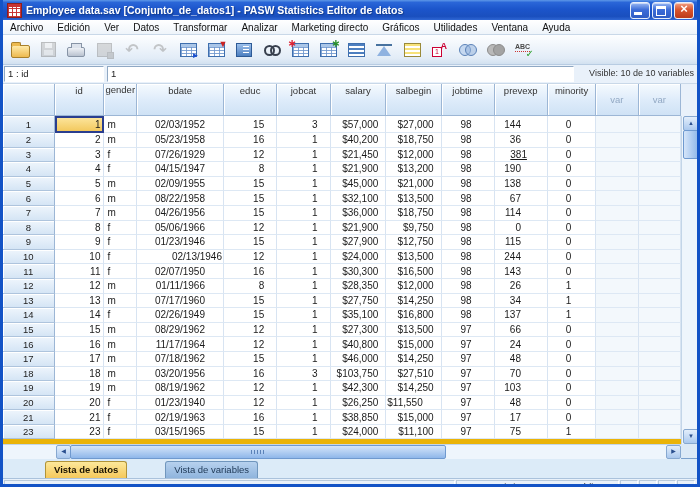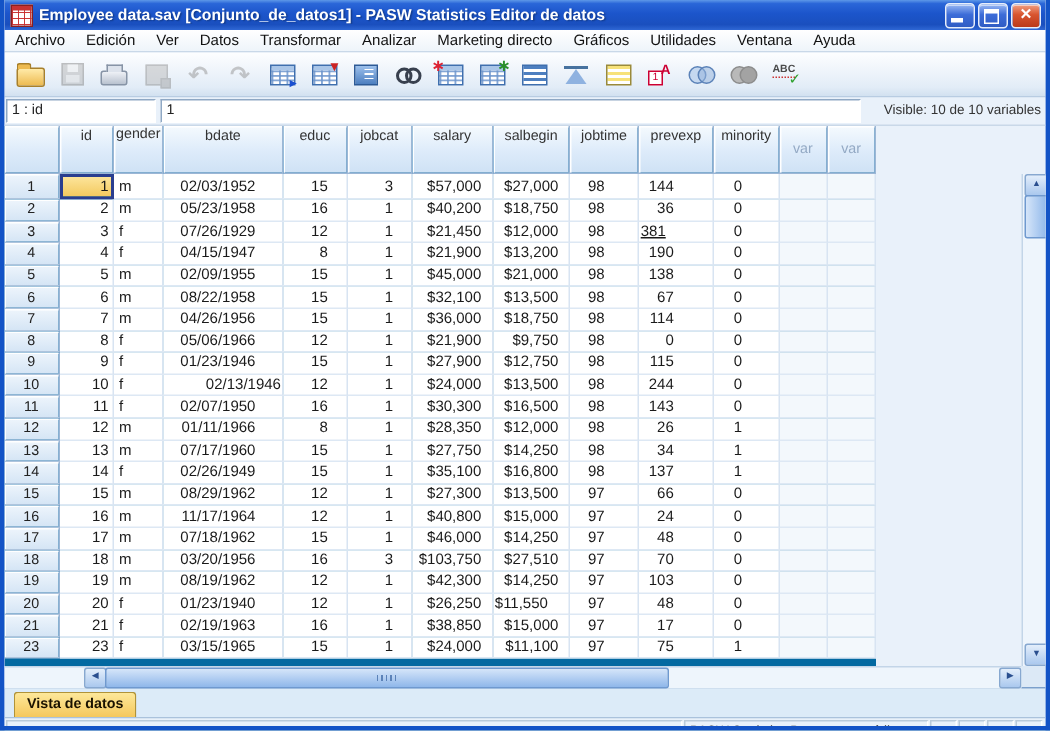--- a/index.html
+++ b/index.html
@@ -91,21 +91,21 @@
   
   .refbar{height:16px;display:flex;align-items:stretch;background:#e9f1fa;padding:1px 1px;
     border-bottom:1px solid #c9d8e8;font-size:9.5px;color:#222;}
   .refcell{width:92px;background:#fff;border:1px solid;border-color:#8fa8c4 #fff #fff #8fa8c4;
     padding:0 3px;line-height:13px;}
   .refvalue{flex:1;margin-left:3px;background:#fff;border:1px solid;border-color:#8fa8c4 #fff #fff #8fa8c4;
     padding:0 3px;line-height:13px;}
   .visinfo{width:118px;text-align:right;padding:0 2px;line-height:14px;font-size:9px;color:#333;}
   
   .gridwrap{position:relative;height:374px;background:#e9f1fa;border-bottom:1px solid #7ba0cc;}
-  .gridclip{position:absolute;left:0;top:0;width:581px;height:360px;overflow:hidden;background:#0369a1;}
+  .gridclip{position:absolute;left:0;top:0;width:678px;height:360px;overflow:hidden;background:#eab308;}
   table.grid{border-collapse:separate;border-spacing:0;table-layout:fixed;}
   .grid th,.grid td{box-sizing:border-box;overflow:hidden;white-space:nowrap;font-weight:normal;}
   .hc{height:32px;background:linear-gradient(180deg,#f5fafe,#ddebfa 55%,#cfe2f5);
     border-right:1px solid #9cb6d5;border-bottom:1px solid #9cb6d5;
     box-shadow:inset 1px 1px 0 #fff;color:#333;font-size:9.5px;text-align:center;vertical-align:top;padding-top:1px;}
   .hc.wrap{word-break:break-all;line-height:9px;}
   .hc.varh{color:#93a9c4;vertical-align:middle;padding-top:0;}
   .rh{height:14.6px;background:linear-gradient(180deg,#eef5fc,#d5e5f5);
     border-right:1px solid #9cb6d5;border-bottom:1px solid #aec4dd;box-shadow:inset 1px 1px 0 #fff;
     color:#222;font-size:9.5px;text-align:center;}
@@ -122,21 +122,21 @@
   .hscroll{position:absolute;left:0;top:360px;width:678px;height:14px;background:#eef5fc;border-top:1px solid #c3d5e8;}
   .hbtn{position:absolute;top:0;width:13px;height:12px;background:linear-gradient(#e3eefb,#aac8ee);
     border:1px solid #87a8d0;border-radius:2px;color:#2a4f8f;font-size:6px;line-height:11px;text-align:center;}
   .hthumb{position:absolute;left:67px;top:0;width:374px;height:12px;border-radius:2px;
     background:linear-gradient(180deg,#d5e5f9,#8fb7ea);border:1px solid #6f99cf;}
   .hthumb::after{content:"";position:absolute;left:50%;top:4px;width:14px;height:4px;margin-left:-7px;
     background:repeating-linear-gradient(90deg,#5b82b8 0 1px,transparent 1px 3px);}
   .corner{position:absolute;left:678px;top:360px;width:16px;height:14px;background:#dce9f6;}
   
   .tabsrow{height:19px;background:#dcebf8;display:flex;align-items:flex-end;padding-left:6px;border-bottom:1px solid #aac2dc;}
-  .tab{font-size:9.5px;padding:2px 8px 3px 8px;margin-right:2px;border-radius:3px 3px 0 0;}
+  .tab{font-size:9.5px;padding:2px 8px 3px 8px;margin-right:2px;border-radius:3px 3px 0 0;margin-left:36px;}
   .tab.active{background:linear-gradient(#fde89a,#f5c85c);border:1px solid #b09339;border-bottom:none;
     font-weight:bold;color:#1a1200;}
   .tab.inactive{background:linear-gradient(#b7d1ee,#8fb4dd);border:1px solid #7096bd;border-bottom:none;color:#203a58;}
   
   .statusbar{height:15px;display:flex;align-items:stretch;background:#e9f1fa;font-size:9px;color:#333;padding:1px 1px;}
   .spane{border:1px solid;border-color:#b9cada #fff #fff #b9cada;margin-right:1px;line-height:12px;padding:0 3px;}
   .spane.grow{flex:1;}
   .spane.msg{width:155px;}
   .spane.tiny{width:10px;}
 </style>
@@ -302,21 +302,21 @@
             <tr>
               <td class="rh">3</td>
               <td class="dc" style="text-align: right; padding-right: 3px;">3</td>
               <td class="dc" style="text-align: left; padding-left: 3px;">f</td>
               <td class="dc" style="text-align: right; padding-right: 18px;">07/26/1929</td>
               <td class="dc" style="text-align: right; padding-right: 12px;">12</td>
               <td class="dc" style="text-align: right; padding-right: 12px;">1</td>
               <td class="dc" style="text-align: right; padding-right: 7px;">$21,450</td>
               <td class="dc" style="text-align: right; padding-right: 7px;">$12,000</td>
               <td class="dc" style="text-align: right; padding-right: 22px;">98</td>
-              <td class="dc" style="padding-right: 20px; text-decoration: underline;">381</td>
+              <td class="dc" style="text-align: right; padding-right: 20px; text-decoration: underline;">381</td>
               <td class="dc" style="text-align: right; padding-right: 24px;">0</td>
               <td class="dc vcell"></td>
               <td class="dc vcell"></td>
             </tr>
             <tr>
               <td class="rh">4</td>
               <td class="dc" style="text-align: right; padding-right: 3px;">4</td>
               <td class="dc" style="text-align: left; padding-left: 3px;">f</td>
               <td class="dc" style="text-align: right; padding-right: 18px;">04/15/1947</td>
               <td class="dc" style="text-align: right; padding-right: 12px;">8</td>
@@ -610,20 +610,21 @@
     <div class="hscroll">
       <span class="hbtn" style="left:53px">◀</span>
       <span class="hthumb"></span>
       <span class="hbtn" style="right:0">▶</span>
     </div>
     <div class="corner"></div>
   </div>
 
   <div class="tabsrow">
     <span class="tab active">Vista de datos</span>
+    <span class="tab inactive">Vista de variables</span>
   </div>
 
   <div class="statusbar">
     <span class="spane grow"></span>
     <span class="spane msg">PASW Statistics Processor está listo</span>
     <span class="spane tiny"></span>
     <span class="spane tiny"></span>
     <span class="spane tiny"></span>
     <span class="spane tiny"></span>
   </div>

